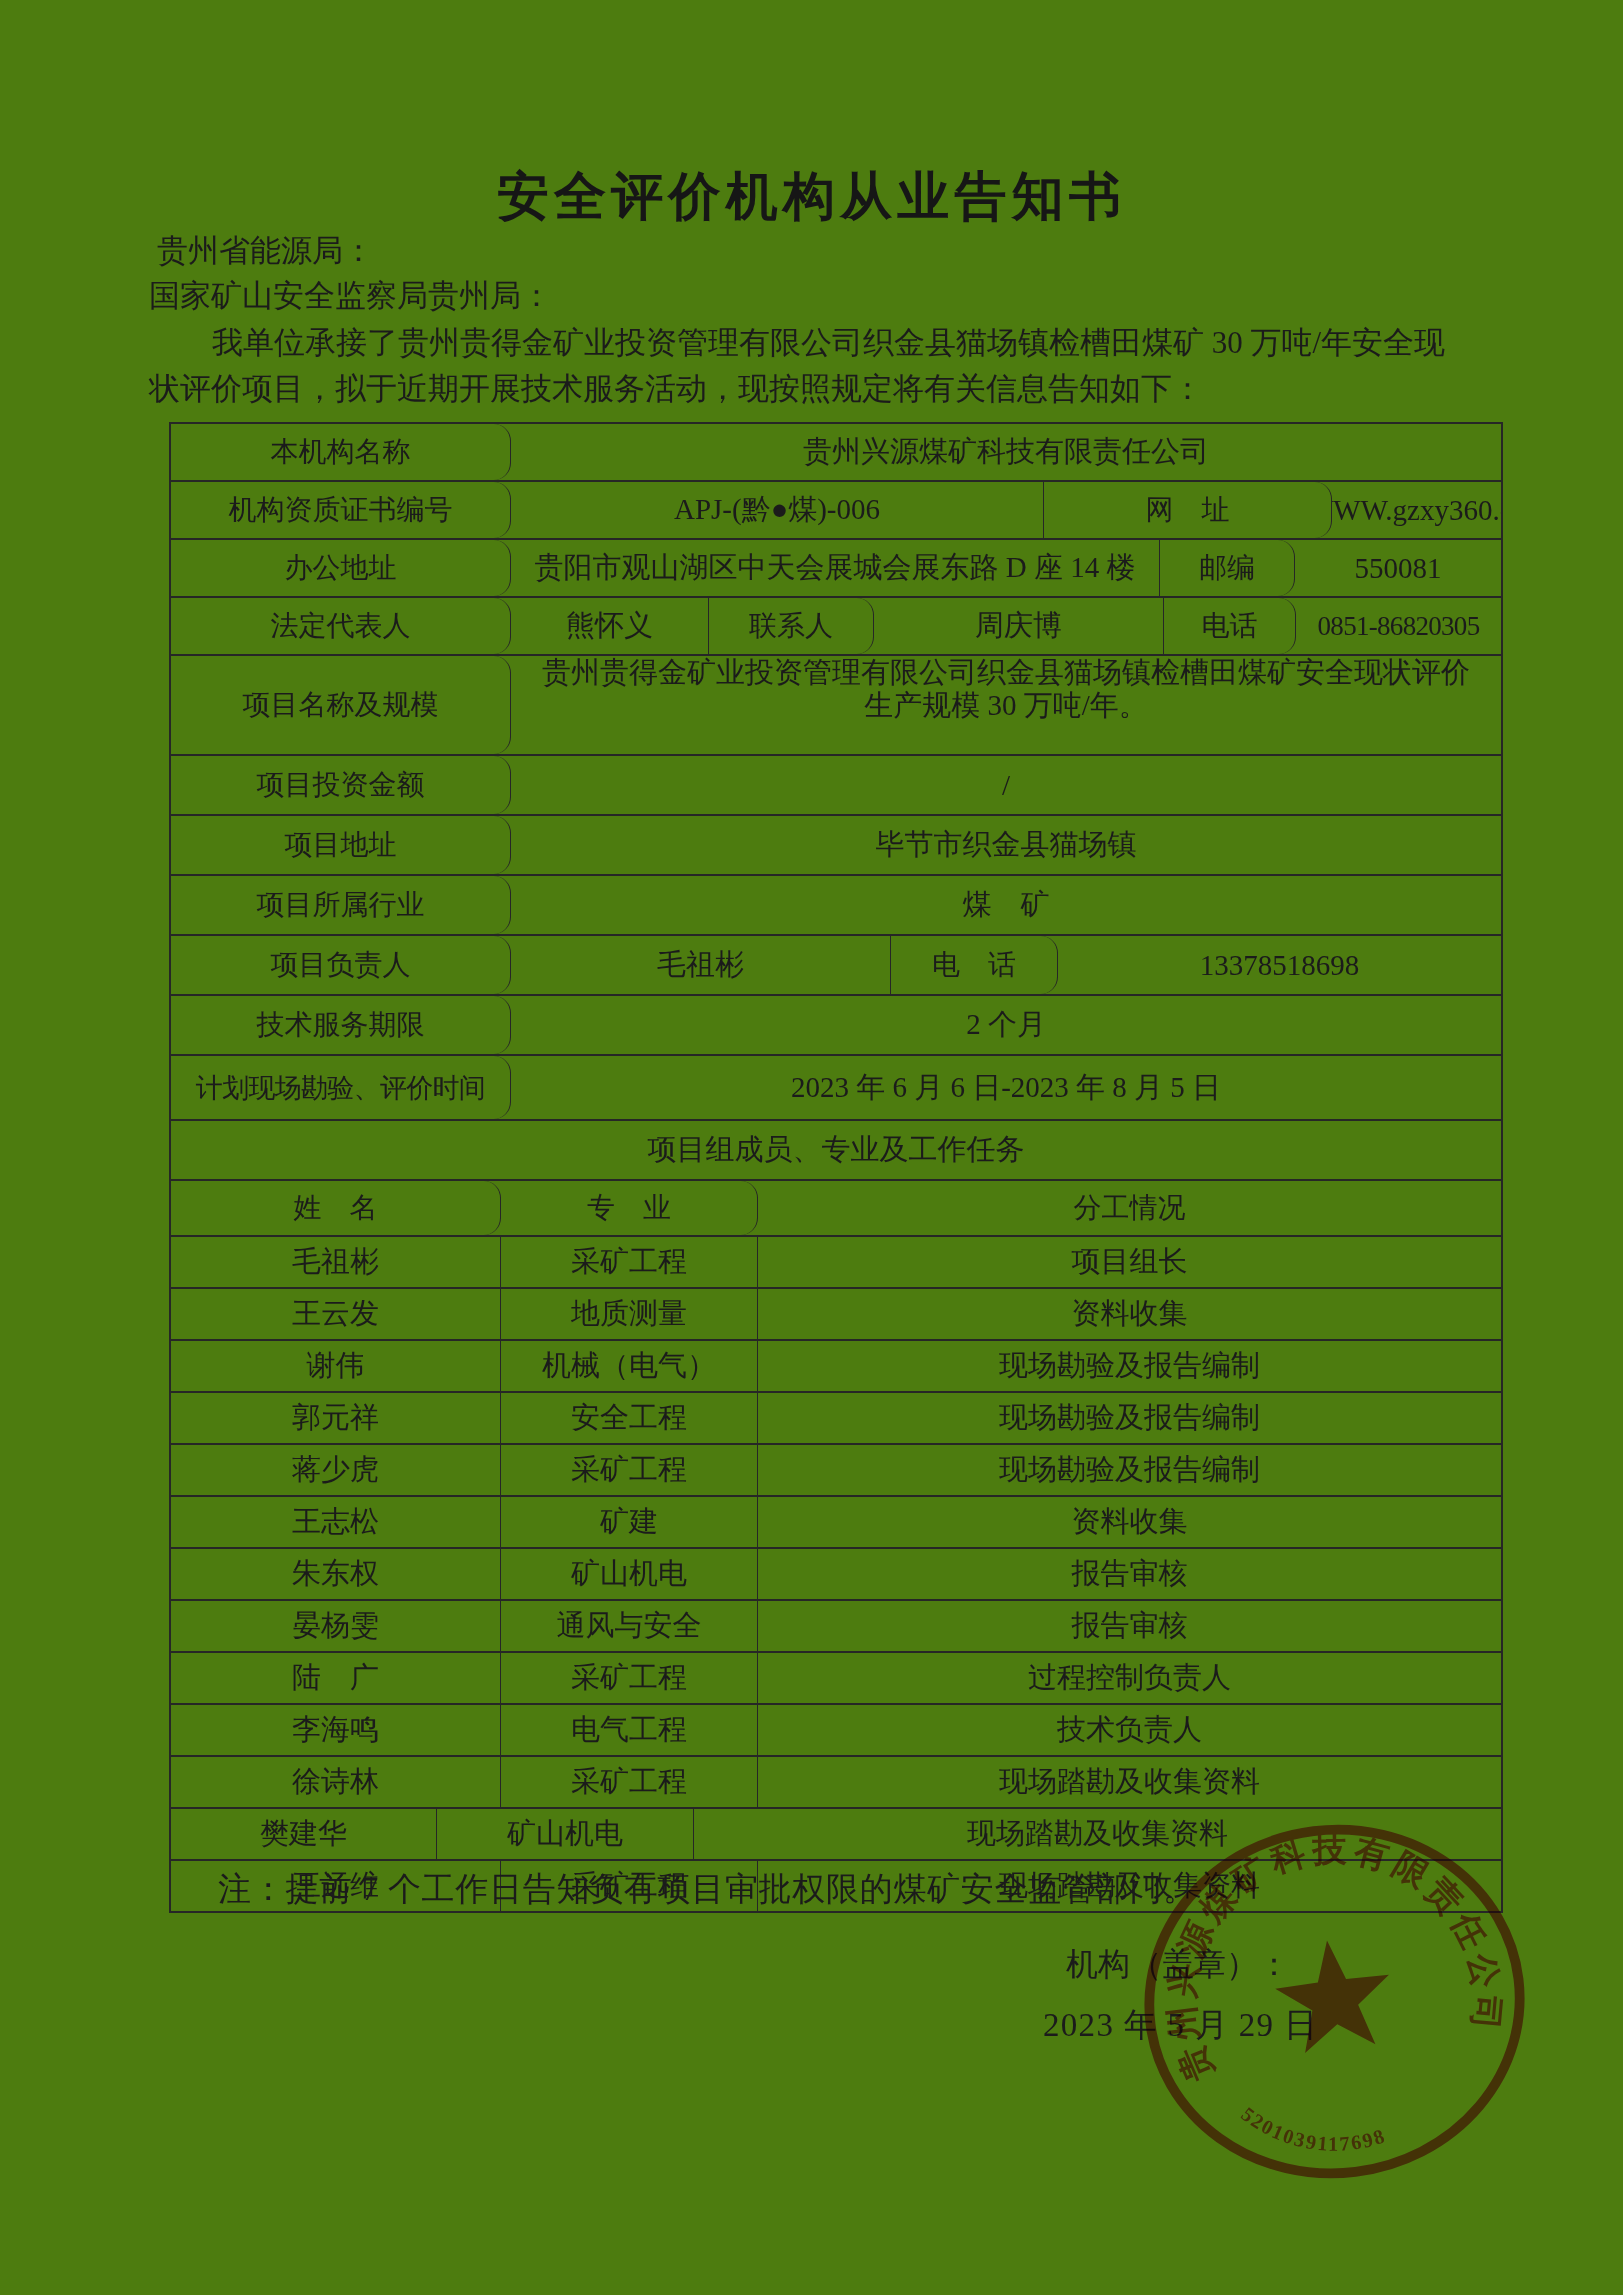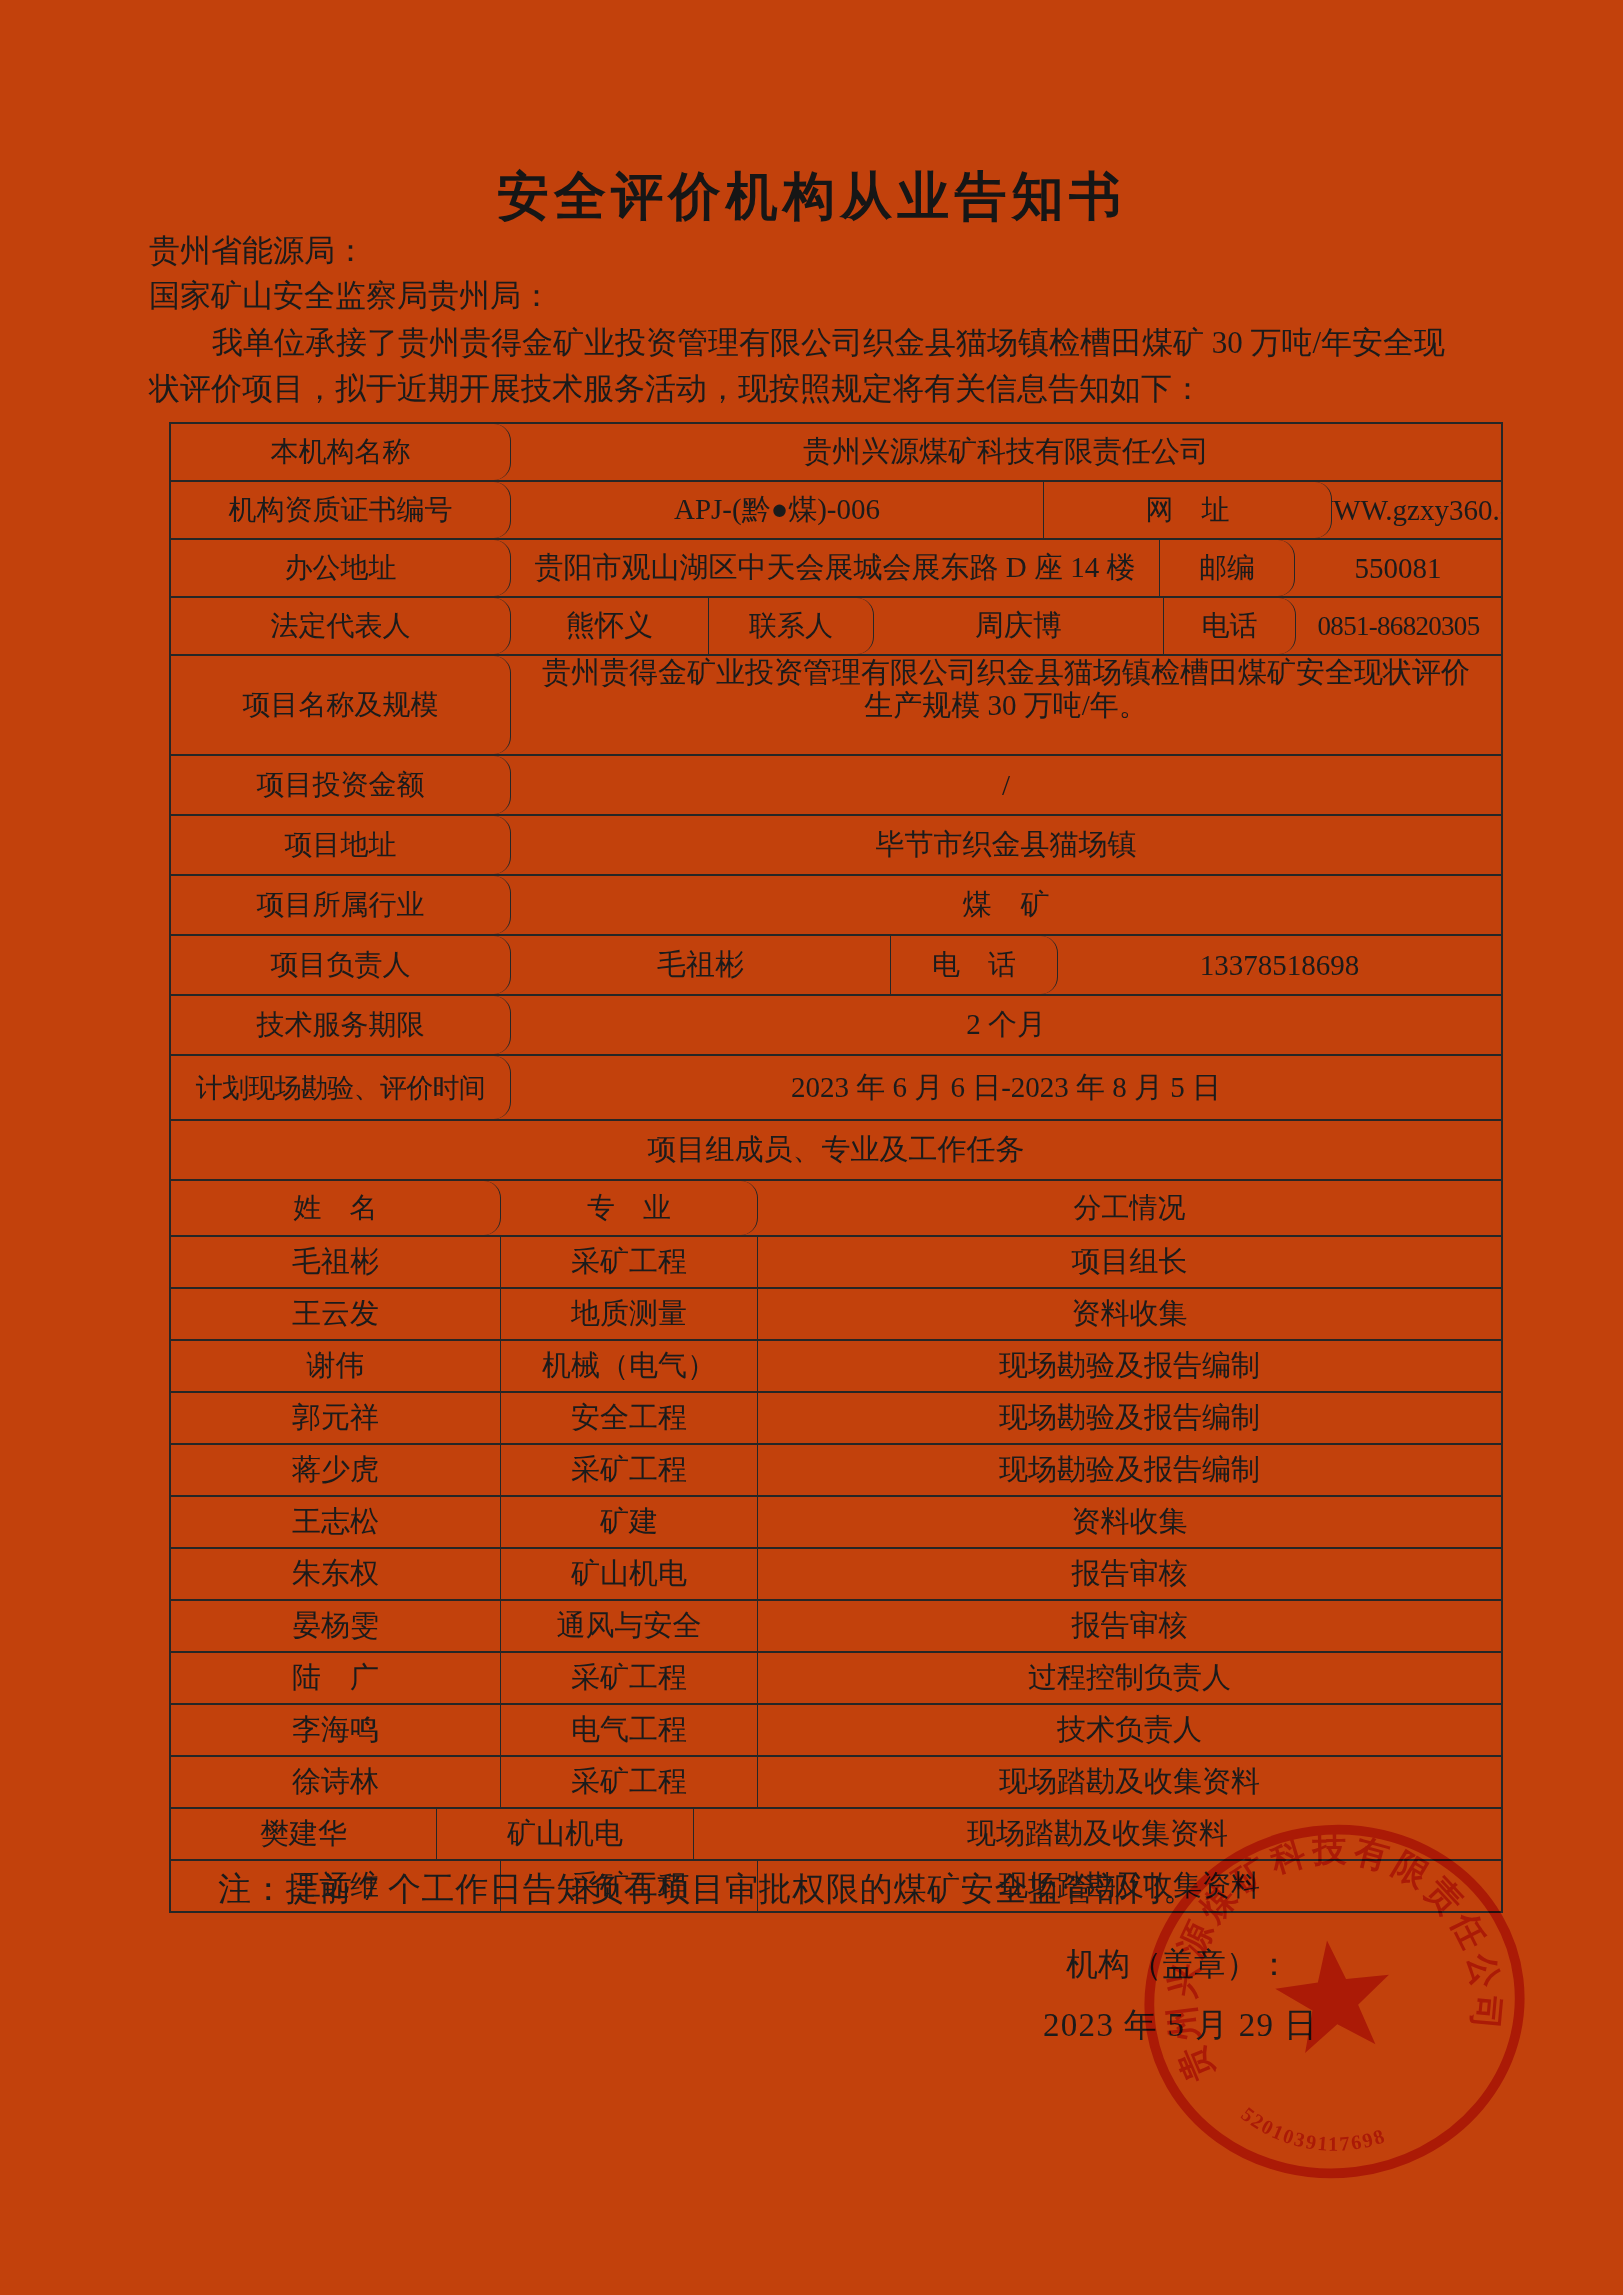--- a/index.html
+++ b/index.html
@@ -1,30 +1,30 @@
 <!DOCTYPE html>
 <html style="font-size:10.5px"><head>
 <meta charset="utf-8">
 <style>
   html,body{margin:0;padding:0;background:#e8e8e8;}
   .page{
     position:relative;
     width:1623px;height:2295px;
-    background:#c2410c;
+    background:#4d7c0f;
     font-family:"Liberation Serif","DejaVu Serif",serif;
     color:#1b1b1b;
     overflow:hidden;
   }
   .title{
     position:absolute;top:162px;left:0;width:1623px;
     text-align:center;font-size:52px;font-weight:700;letter-spacing:5.2px;
     color:#161616;
   }
   .recipient{position:absolute;left:149px;font-size:31px;}
-  .recipient.r1{top:230px;}
+  .recipient.r1{top:230px;margin-left:8px;}
   .recipient.r2{top:275px;}
   .intro-line{position:absolute;left:149px;width:1394px;font-size:31px;}
   .intro-line.l1{top:322px;text-indent:63px;}
   .intro-line.l2{top:368px;}
 
   .tbl{
     position:absolute;left:169px;top:422px;width:1330px;
     border:2.6px solid #262626;border-bottom:none;
     box-sizing:content-box;
   }

